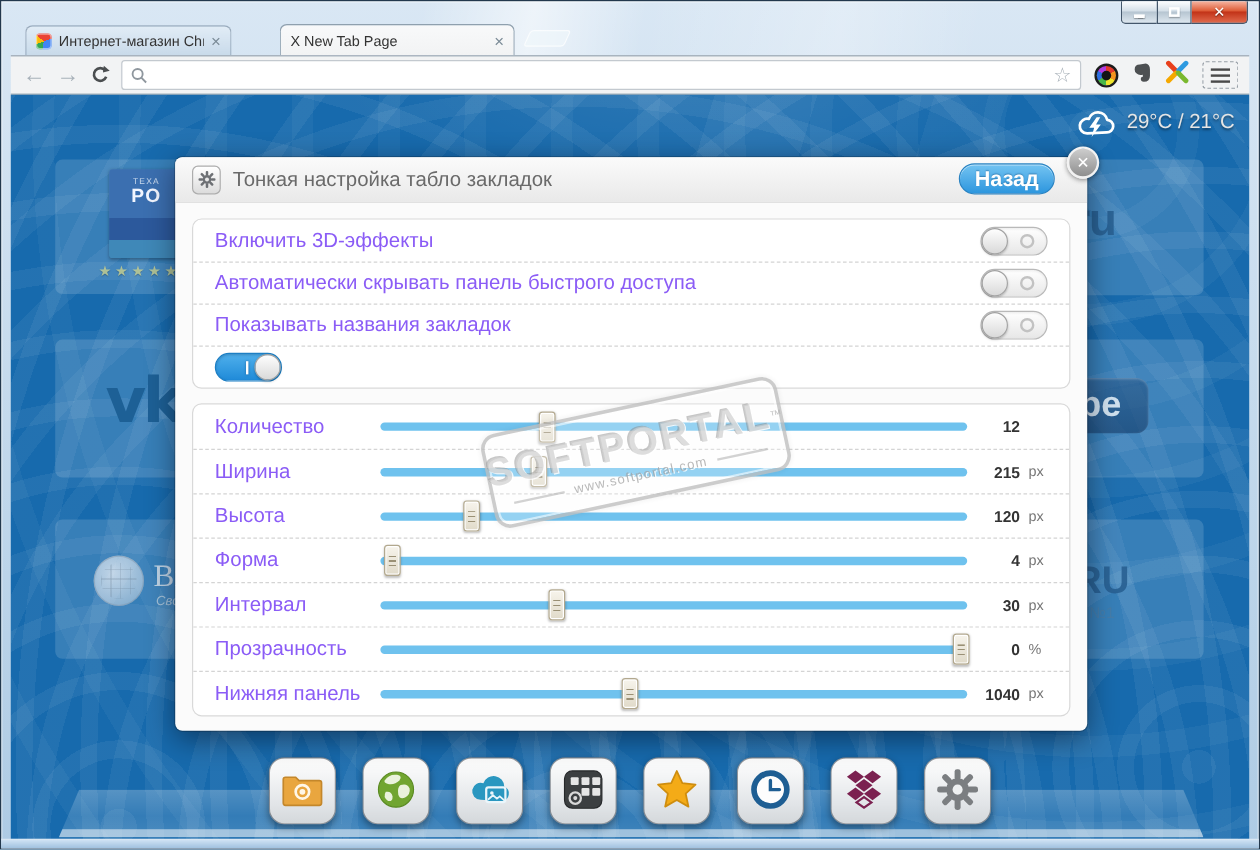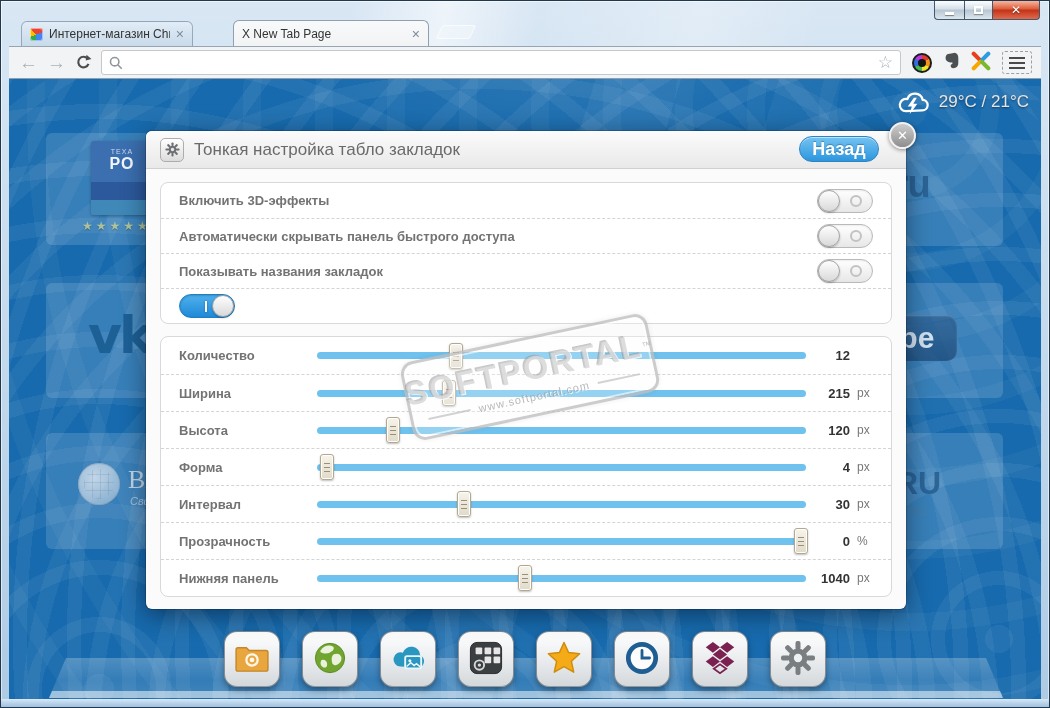--- a/index.html
+++ b/index.html
@@ -134,21 +134,21 @@
     text-shadow:0 -1px 1px rgba(0,60,110,.4); box-shadow:inset 0 1px 0 rgba(255,255,255,.55); }
   .dialog-close { position:absolute; right:-10px; top:-9px; width:27px; height:27px; border-radius:50%;
     background:linear-gradient(#cdcdcd,#8e8e8e); border:2px solid #f2f2f2; color:#fff; font-size:13px; font-weight:bold;
     display:flex; align-items:center; justify-content:center; box-shadow:0 1px 4px rgba(0,0,0,.45); z-index:12; }
   .dialog-body { padding:13px 14px 0 14px; position:relative; }
   .card { background:#fff; border:1px solid #d9d9d9; border-radius:8px; overflow:hidden; }
   .card + .card { margin-top:12px; }
   .row { display:flex; align-items:center; padding:0 18px; }
   .row + .row { border-top:1px dashed #d4d4d4; }
   .toggle-row { height:35px; }
-  .row-label { font-size:13px; color:#737373; flex:1;font-weight:bold; }
+  .row-label { font-size:17px; color:#8b5cf6; flex:1; }
 
   .switch { position:relative; width:56px; height:24px; border-radius:12px; flex:0 0 56px; }
   .switch.off { background:linear-gradient(#ffffff,#e7e7e7); border:1px solid #b9b9b9; box-shadow:inset 0 1px 2px rgba(0,0,0,.08); }
   .switch.on  { background:linear-gradient(#4fb0ec,#1f8ad8); border:1px solid #1d7fc4; box-shadow:inset 0 1px 2px rgba(0,40,80,.25); }
   .switch .knob { position:absolute; top:0; width:22px; height:22px; border-radius:50%;
     background:linear-gradient(#fefefe,#d9d9d9); border:1px solid #a3a3a3; box-shadow:0 1px 2px rgba(0,0,0,.25); }
   .switch.off .knob { left:0; } .switch.on .knob { right:0; }
   .switch .ring { position:absolute; right:10px; top:5px; width:12px; height:12px; border-radius:50%; border:2px solid #c2c2c2; }
   .switch .bar { position:absolute; left:25px; top:6px; width:2px; height:11px; background:#fff; box-shadow:0 0 2px rgba(0,40,80,.5); }
 

